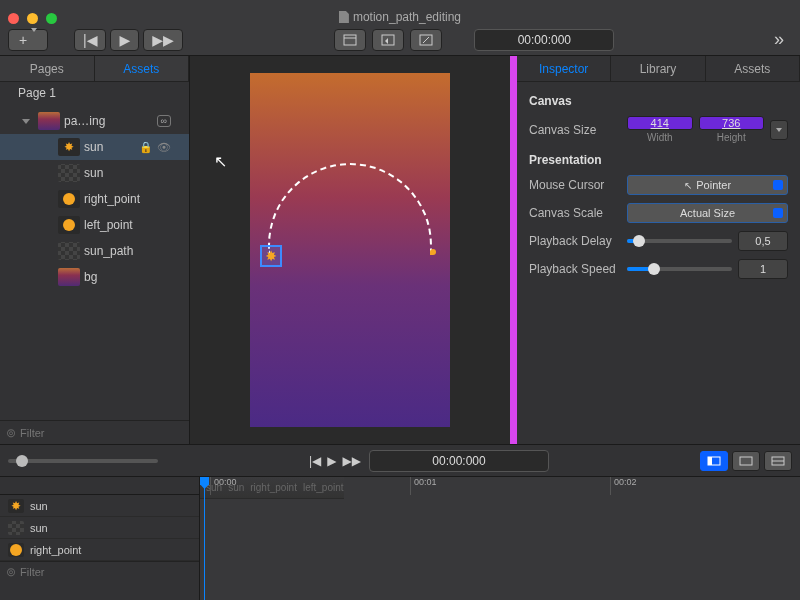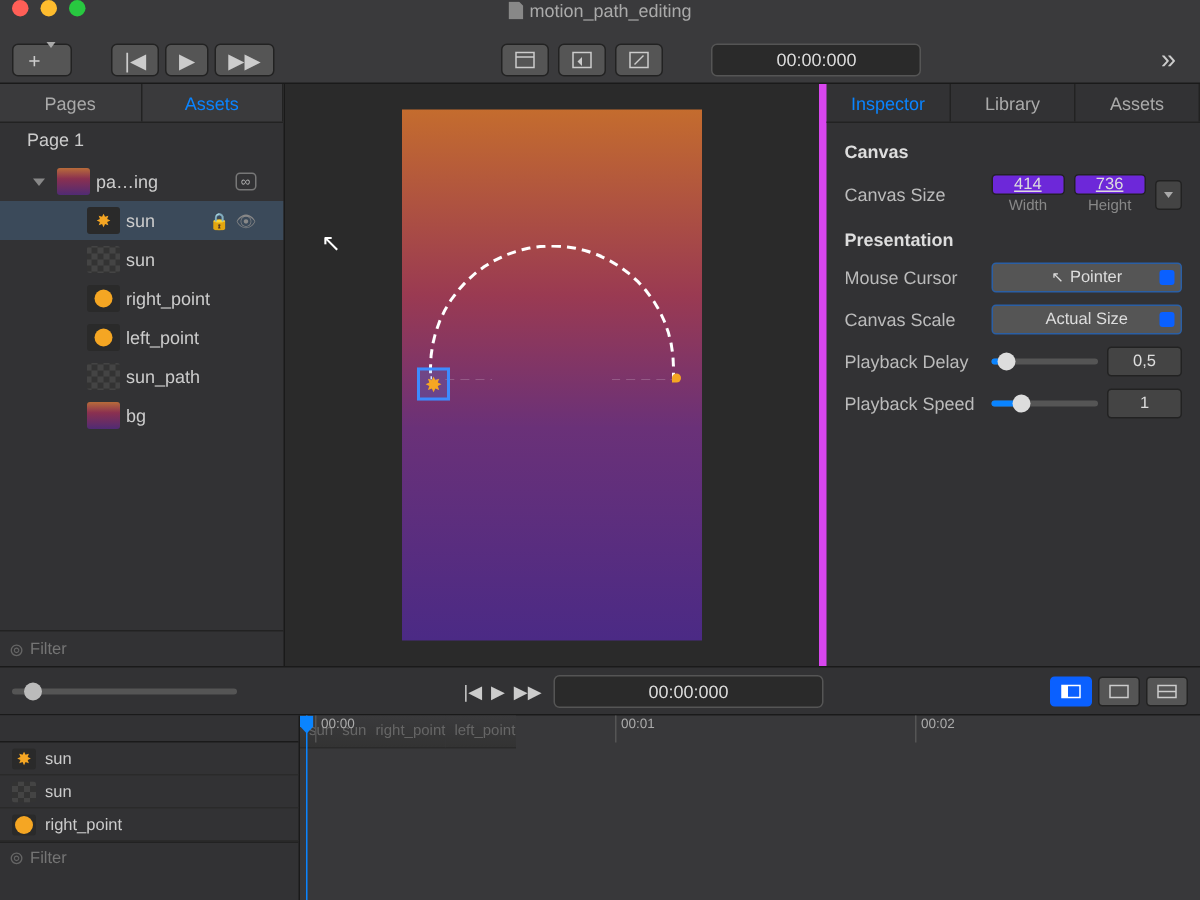--- a/index.html
+++ b/index.html
@@ -1,19 +1,19 @@
 <!DOCTYPE html>
 <html><head>
 <meta charset="utf-8">
 <style>
 * { margin: 0; padding: 0; box-sizing: border-box; font-family: -apple-system, BlinkMacSystemFont, "Segoe UI", sans-serif; }
 body { background: #1e1e1e; color: #bbb; font-size: 12px; overflow: hidden; width: 800px; height: 600px; }
 
 
-.titlebar { height: 24px; background: #3a3a3c; display: flex; align-items: flex-start; padding: 0 8px; position: relative; }
+.titlebar { height: 24px; background: #3a3a3c; display: flex; align-items: flex-end; padding: 0 8px; position: relative; }
 .traffic { display: flex; gap: 8px; }
 .traffic-dot { width: 11px; height: 11px; border-radius: 50%; }
 .tred { background: #ff5f57; }
 .tyel { background: #febc2e; }
 .tgrn { background: #28c840; }
 .titlebar-title { position: absolute; left: 50%; transform: translateX(-50%); color: #aaa; font-size: 12px; display: flex; align-items: center; gap: 4px; }
 .doc-icon { width: 10px; height: 12px; background: #888; clip-path: polygon(0 0, 70% 0, 100% 25%, 100% 100%, 0 100%); }
 
 
 .toolbar { height: 32px; background: #3a3a3c; border-bottom: 1px solid #1a1a1a; display: flex; align-items: center; padding: 0 8px; gap: 8px; }
@@ -52,21 +52,21 @@
 
 
 .canvas-area { flex: 1; background: #2a2a2a; display: flex; align-items: center; justify-content: center; position: relative; }
 .artboard { width: 200px; height: 354px; background: linear-gradient(180deg, #c46c2e 0%, #9a3a52 35%, #6a3178 60%, #4b2a85 100%); position: relative; }
 .sun-path-arc { position: absolute; top: 90px; left: 18px; right: 18px; height: 90px; border: 2px dashed #fff; border-bottom: none; border-radius: 90px 90px 0 0; }
 .sun-marker { position: absolute; top: 172px; left: 10px; width: 22px; height: 22px; border: 2px solid #3d8bff; background: rgba(61,139,255,0.2); display:flex; align-items:center; justify-content:center; color:#f5a623; font-size:14px; }
 .end-marker { position: absolute; top: 176px; right: 14px; width: 6px; height: 6px; background:#f5a623; border-radius: 50% 50% 50% 0; }
 .cursor { position: absolute; top: 96px; left: 24px; color: #fff; font-size: 16px; }
 
 
-.right-panel { width: 254px; background: #323234; border-left: 5px solid #d946ef; display: flex; flex-direction: column; }
+.right-panel { width: 290px; background: #323234; border-left: 7px solid #d946ef; display: flex; flex-direction: column; }
 .insp-tabs { display: flex; height: 26px; border-bottom: 1px solid #222; }
 .insp-tab { flex: 1; display: flex; align-items: center; justify-content: center; font-size: 12px; color: #aaa; border-right: 1px solid #222; }
 .insp-tab.active { color: #0a84ff; }
 .insp-body { padding: 10px 12px; display: flex; flex-direction: column; gap: 8px; }
 .insp-section { font-weight: 600; color: #ddd; margin-top: 2px; }
 .insp-row { display: flex; align-items: center; gap: 6px; }
 .insp-label { width: 92px; color: #bbb; font-size: 12px; }
 .insp-field { flex: 1; height: 20px; background: #6d28d9; border: 1px solid #222; border-radius: 3px; text-align: center; font-size: 11px; color: #ddd; display:flex; align-items:center; justify-content:center;text-decoration:underline; }
 .insp-sublabel { font-size:10px; color:#888; text-align:center; }
 .size-col { flex:1; display:flex; flex-direction:column; gap:2px; }

